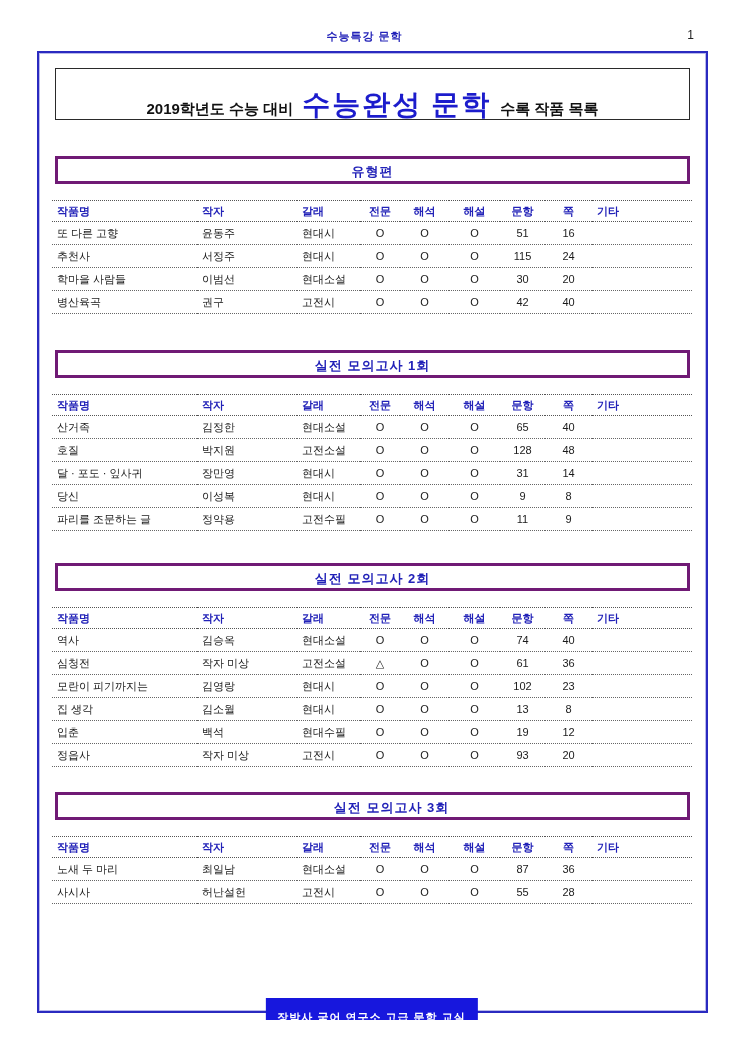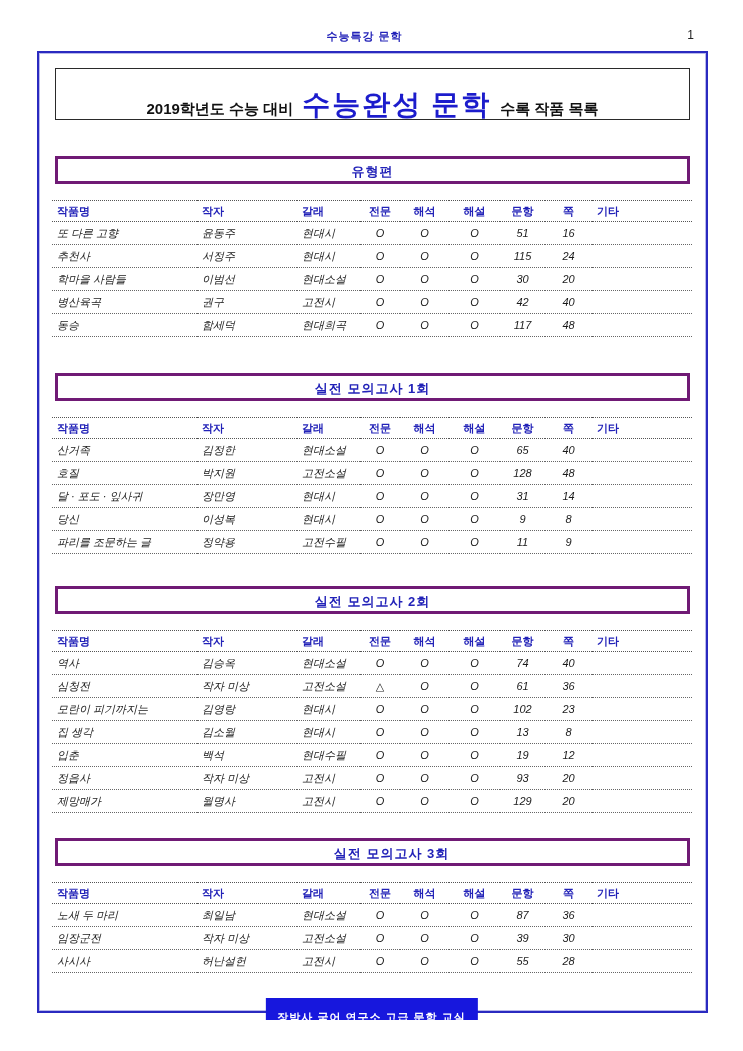--- a/index.html
+++ b/index.html
@@ -61,21 +61,21 @@
   .section:nth-of-type(3) .sec-box{margin-top:32px;}
   .section:nth-of-type(4) .sec-box{margin-top:25px;padding-left:38px;}
   table.works{
     margin:16px 0 0 13px;width:640px;
     border-collapse:collapse;table-layout:fixed;
     font-size:11px;
   }
   table.works thead tr{
     border-top:1px dotted #555;border-bottom:1px dotted #555;
   }
-  table.works tbody tr{border-bottom:1px dotted #666;font-style:italic;}
+  table.works tbody tr{border-bottom:1px dotted #666;}
   table.works th{
     color:var(--accent);font-weight:bold;text-align:left;
     height:21px;padding:2px 0 2px 5px;white-space:nowrap;
   }
   table.works td{
     height:23px;padding:2px 0 2px 5px;color:#1a1a1a;white-space:nowrap;
     overflow:hidden;
   }
   table.works .al-center{text-align:center;padding-left:0;}
   .col-title{width:145px;}
@@ -171,31 +171,20 @@
                 <td class="col-title al-left">병산육곡</td>
                 <td class="col-author al-left">권구</td>
                 <td class="col-genre al-left">고전시</td>
                 <td class="col-fulltext al-center">O</td>
                 <td class="col-interp al-center">O</td>
                 <td class="col-comment al-center">O</td>
                 <td class="col-questions al-center">42</td>
                 <td class="col-page al-center">40</td>
                 <td class="col-etc al-left"></td>
               </tr>
-              <tr>
-                <td class="col-title al-left">동승</td>
-                <td class="col-author al-left">함세덕</td>
-                <td class="col-genre al-left">현대희곡</td>
-                <td class="col-fulltext al-center">O</td>
-                <td class="col-interp al-center">O</td>
-                <td class="col-comment al-center">O</td>
-                <td class="col-questions al-center">117</td>
-                <td class="col-page al-center">48</td>
-                <td class="col-etc al-left"></td>
-              </tr>
             </tbody>
     </table>
   </section>
 
   <section class="section">
     <div class="sec-box">
       <span>실전 모의고사 1회</span>
     </div>
     <table class="works">
       <thead>
@@ -349,31 +338,20 @@
                 <td class="col-title al-left">정읍사</td>
                 <td class="col-author al-left">작자 미상</td>
                 <td class="col-genre al-left">고전시</td>
                 <td class="col-fulltext al-center">O</td>
                 <td class="col-interp al-center">O</td>
                 <td class="col-comment al-center">O</td>
                 <td class="col-questions al-center">93</td>
                 <td class="col-page al-center">20</td>
                 <td class="col-etc al-left"></td>
               </tr>
-              <tr>
-                <td class="col-title al-left">제망매가</td>
-                <td class="col-author al-left">월명사</td>
-                <td class="col-genre al-left">고전시</td>
-                <td class="col-fulltext al-center">O</td>
-                <td class="col-interp al-center">O</td>
-                <td class="col-comment al-center">O</td>
-                <td class="col-questions al-center">129</td>
-                <td class="col-page al-center">20</td>
-                <td class="col-etc al-left"></td>
-              </tr>
             </tbody>
     </table>
   </section>
 
   <section class="section">
     <div class="sec-box">
       <span>실전 모의고사 3회</span>
     </div>
     <table class="works">
       <thead>
@@ -395,31 +373,20 @@
                 <td class="col-author al-left">최일남</td>
                 <td class="col-genre al-left">현대소설</td>
                 <td class="col-fulltext al-center">O</td>
                 <td class="col-interp al-center">O</td>
                 <td class="col-comment al-center">O</td>
                 <td class="col-questions al-center">87</td>
                 <td class="col-page al-center">36</td>
                 <td class="col-etc al-left"></td>
               </tr>
               <tr>
-                <td class="col-title al-left">임장군전</td>
-                <td class="col-author al-left">작자 미상</td>
-                <td class="col-genre al-left">고전소설</td>
-                <td class="col-fulltext al-center">O</td>
-                <td class="col-interp al-center">O</td>
-                <td class="col-comment al-center">O</td>
-                <td class="col-questions al-center">39</td>
-                <td class="col-page al-center">30</td>
-                <td class="col-etc al-left"></td>
-              </tr>
-              <tr>
                 <td class="col-title al-left">사시사</td>
                 <td class="col-author al-left">허난설헌</td>
                 <td class="col-genre al-left">고전시</td>
                 <td class="col-fulltext al-center">O</td>
                 <td class="col-interp al-center">O</td>
                 <td class="col-comment al-center">O</td>
                 <td class="col-questions al-center">55</td>
                 <td class="col-page al-center">28</td>
                 <td class="col-etc al-left"></td>
               </tr>

